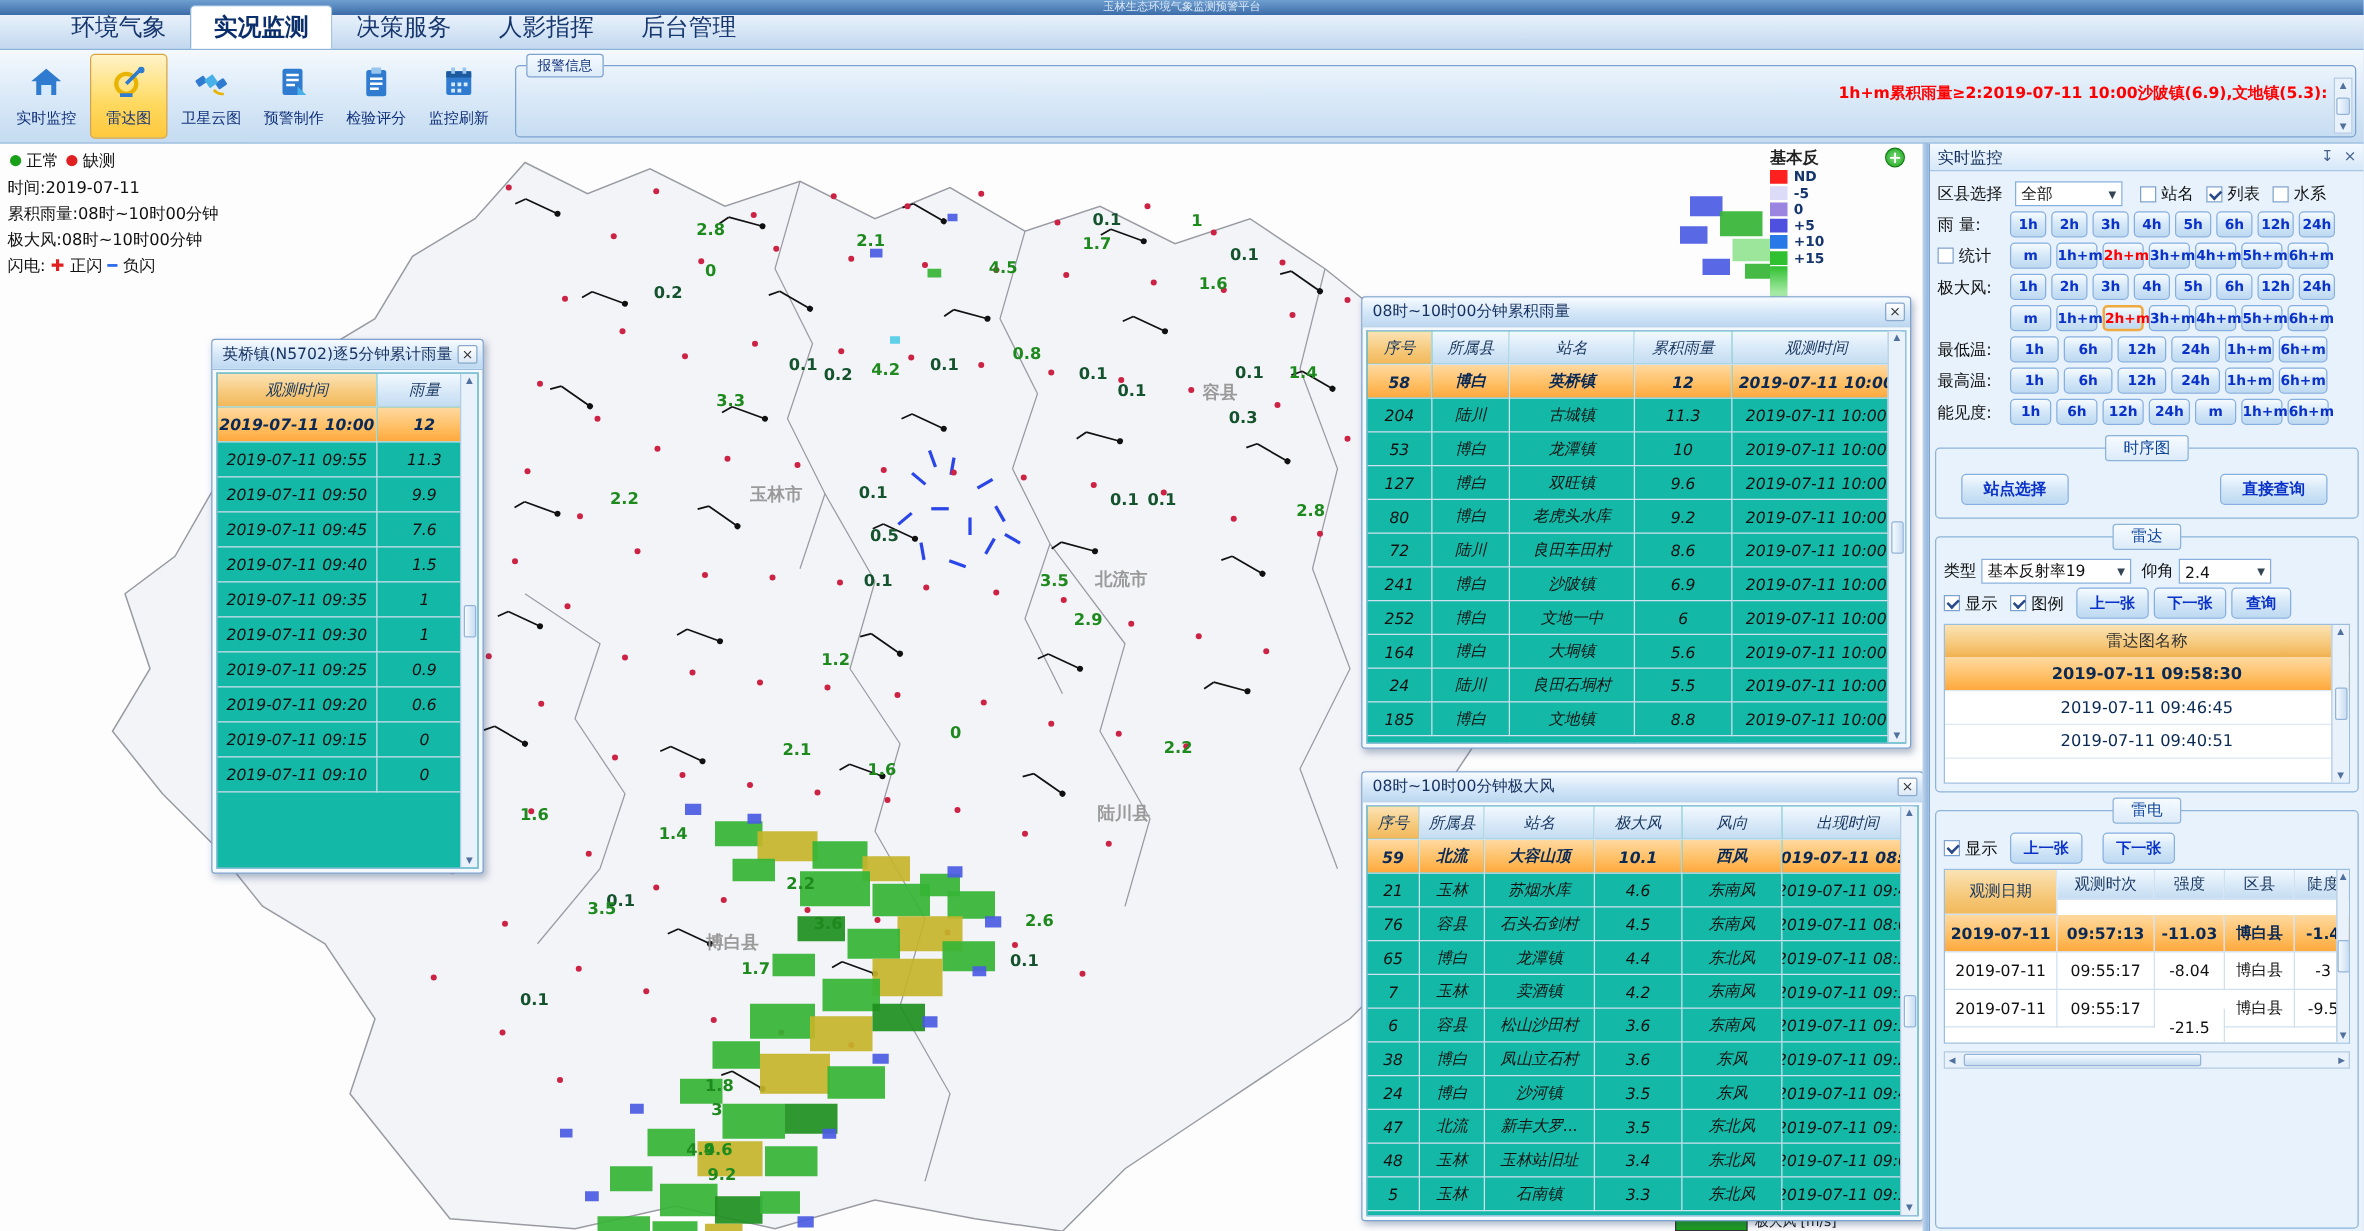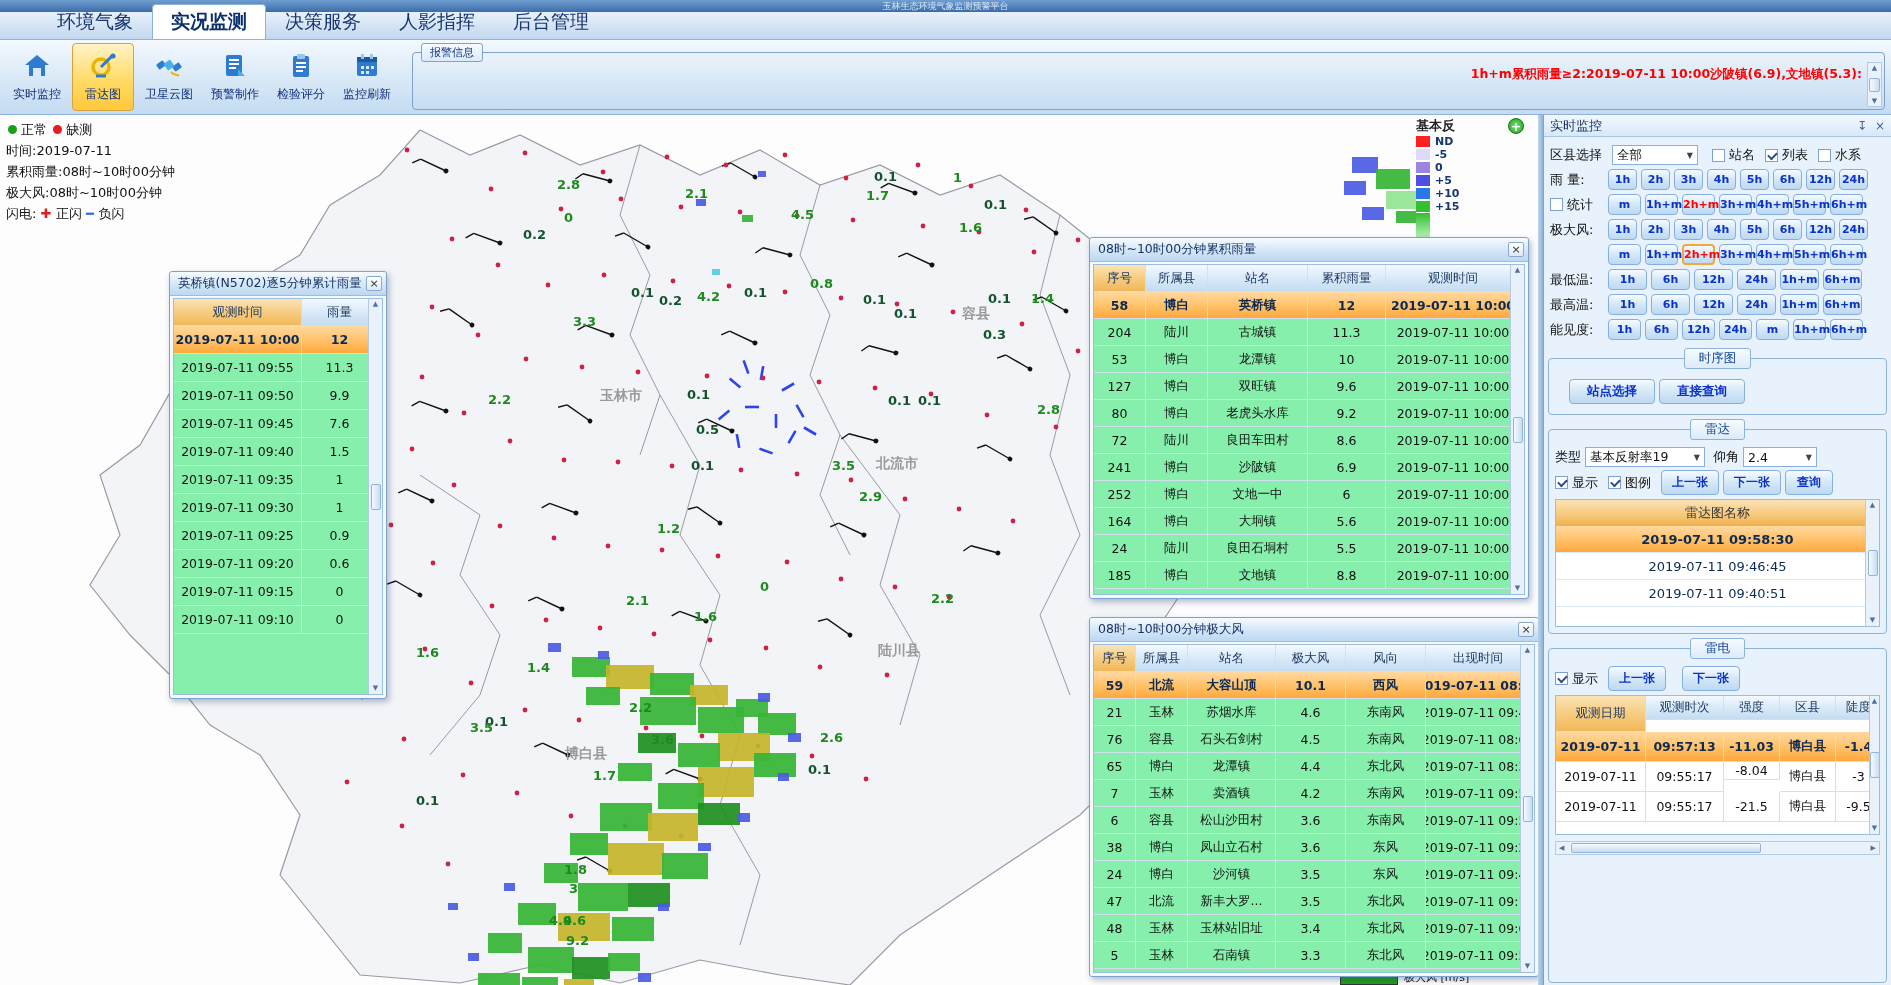--- a/index.html
+++ b/index.html
@@ -71,21 +71,21 @@
   .popup { position:absolute; z-index:10; background:#f4f9fe; border:1px solid #7da2ce;
     border-radius:3px; box-shadow:2px 3px 6px rgba(40,70,110,.35); }
   .p-title { height:24px; display:flex; align-items:center; justify-content:space-between;
     padding:0 4px 0 8px; font-size:12.5px; color:#14305e;
     background:linear-gradient(#f7fbff,#d3e6f8 55%,#bdd8f0); border-bottom:1px solid #9cbede;
     border-radius:3px 3px 0 0; }
   .p-close { width:16px; height:15px; border:1px solid #8aa9cc; border-radius:2px;
     background:linear-gradient(#ffffff,#dce9f6); text-align:center; line-height:13px;
     font-size:11px; color:#333; }
   .p-body { position:absolute; left:3px; right:3px; top:26px; bottom:3px;
-    border:1px solid #9cbede; background:#86efac; overflow:hidden; }
+    border:1px solid #9cbede; background:#14b8a6; overflow:hidden;font-style:italic; }
   .grid { position:absolute; left:0; top:0; right:14px; bottom:0; }
   .tr { display:flex; }
   .td,.th { display:flex; align-items:center; justify-content:center; font-size:12.5px;
     color:#111; border-right:1px solid #cfe0ef; border-bottom:1px solid #cfe0ef;
     white-space:nowrap; overflow:hidden; }
   .th { background:linear-gradient(#f3f9ff,#d5e7f7 60%,#c4dcf1); color:#17365e; }
   .th.first { background:linear-gradient(#fbe3b5,#f6c879 60%,#f2b85a); }
   .tr.sel .td { background:linear-gradient(#ffd9a0,#ffbe62 60%,#ffa83d); font-weight:bold; color:#0a2a55; }
   .sb { position:absolute; top:0; right:0; bottom:0; width:14px; background:#e9f1fa;
     border-left:1px solid #b4cbe4; display:flex; flex-direction:column; align-items:center;
@@ -1077,21 +1077,21 @@
             <span class="btn" style="width: 33px;">24h</span>
             <span class="btn" style="width: 33px;">m</span>
             <span class="btn" style="width: 33px;">1h+m</span>
             <span class="btn" style="width: 33px;">6h+m</span>
           </div>
         </div>
     </div>
 
     <fieldset class="grp">
       <legend>时序图</legend>
-      <div class="rrow" style="justify-content:flex-start;margin:6px 20px 10px 20px">
+      <div class="rrow" style="justify-content:space-between;margin:6px 20px 10px 20px">
         <span class="btn" style="width:86px;font-size:12.5px">站点选择</span>
         <span class="btn" style="width:86px;font-size:12.5px">直接查询</span>
       </div>
     </fieldset>
 
     <fieldset class="grp">
       <legend>雷达</legend>
       <div class="rrow">
         <span class="rlab">类型</span>
         <div class="selbox" style="width:120px">
@@ -1150,28 +1150,28 @@
             <div class="tr sel">
               <div class="td" style="width: 90px; height: 30px; flex: 0 0 auto;">2019-07-11</div>
               <div class="td" style="width: 78px; height: 30px; flex: 0 0 auto;">09:57:13</div>
               <div class="td" style="width: 56px; height: 30px; flex: 0 0 auto;">-11.03</div>
               <div class="td" style="width: 56px; height: 30px; flex: 0 0 auto;">博白县</div>
               <div class="td" style="width: 46px; height: 30px; flex: 0 0 auto;">-1.4</div>
             </div>
             <div class="tr">
               <div class="td" style="width: 90px; height: 30px; flex: 0 0 auto;">2019-07-11</div>
               <div class="td" style="width: 78px; height: 30px; flex: 0 0 auto;">09:55:17</div>
-              <div class="td" style="width: 56px; height: 18px; flex: 0 0 auto;">-8.04</div>
+              <div class="td" style="width: 56px; height: 30px; flex: 0 0 auto;">-8.04</div>
               <div class="td" style="width: 56px; height: 30px; flex: 0 0 auto;">博白县</div>
               <div class="td" style="width: 46px; height: 30px; flex: 0 0 auto;">-3</div>
             </div>
             <div class="tr">
               <div class="td" style="width: 90px; height: 30px; flex: 0 0 auto;">2019-07-11</div>
               <div class="td" style="width: 78px; height: 30px; flex: 0 0 auto;">09:55:17</div>
-              <div class="td" style="width: 56px; height: 30px; flex: 0 0 auto;">-21.5</div>
+              <div class="td" style="width: 56px; height: 30px; flex: 0 0 auto; margin-top: 15px;">-21.5</div>
               <div class="td" style="width: 56px; height: 30px; flex: 0 0 auto;">博白县</div>
               <div class="td" style="width: 46px; height: 30px; flex: 0 0 auto;">-9.5</div>
             </div>
           </div>
         <div class="sb" style="width:10px">
             <span class="ar">▲</span>
             <span class="th2"></span>
             <span class="ar">▼</span>
           </div>
       </div>

